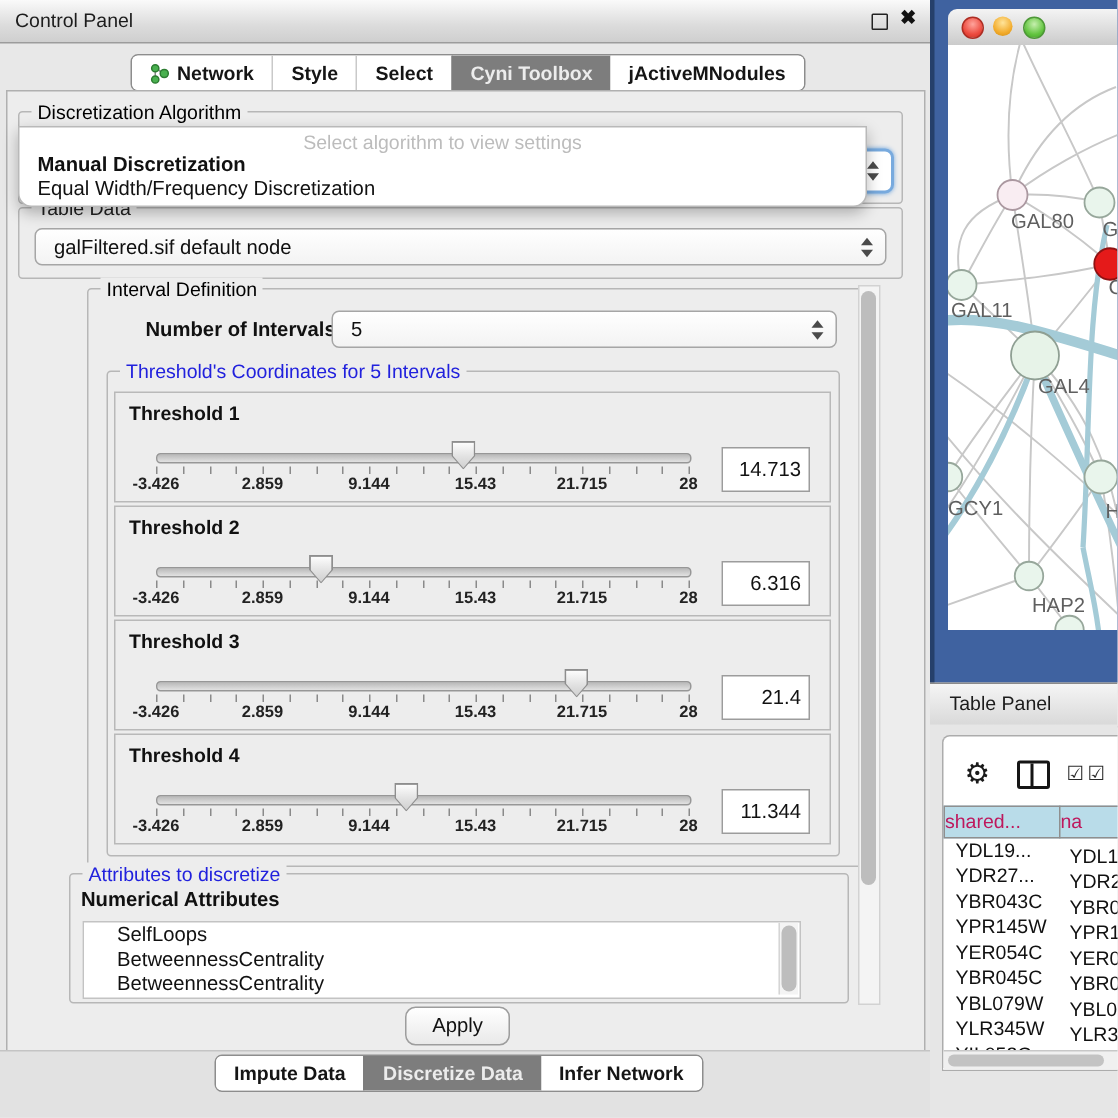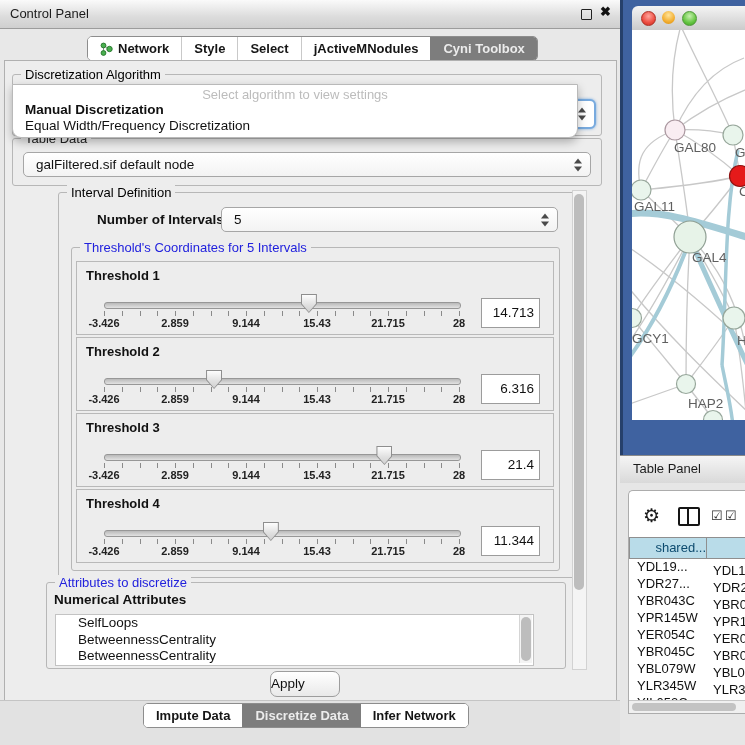--- a/index.html
+++ b/index.html
@@ -55,36 +55,36 @@
   .t-val{position:absolute;left:404px;top:36px;width:52px;height:28px;background:#fff;border:1px solid #9c9c9c;
     font-size:13.5px;line-height:28px;text-align:right;padding-right:5px}
   
   .vsb{position:absolute;background:#f4f4f4;border:1px solid #d2d2d2}
   .vsb .th{position:absolute;left:1px;width:10px;background:#bdbdbd;border-radius:6px}
   
   #attr-list{left:55px;top:614px;width:477px;height:50px;background:#fff;border:1px solid #c3c3c3;overflow:hidden;z-index:1}
   #attr-list .it{padding-left:22px;font-size:13.5px;line-height:16.5px;white-space:nowrap}
   
   #apply-btn{left:270px;top:671px;width:68px;height:24px;border:1px solid #9d9d9d;border-radius:7px;
-    background:linear-gradient(#ffffff,#e9e9e9);line-height:23px;font-size:13.5px}
+    background:linear-gradient(#ffffff,#e9e9e9);text-align:center;line-height:23px;font-size:13.5px}
   #bottomstrip{left:0;top:700px;width:620px;height:45px;background:#e2e2e2;border-top:1px solid #c4c4c4}
   
   #bluebg{left:620px;top:0;width:125px;height:455px;background:#3f62a0;border-left:3px solid #26406b}
   #macbar{left:632px;top:6px;width:113px;height:24px;border-radius:6px 0 0 0;
     background:linear-gradient(#f4f4f4,#cbcbcb);border-bottom:1px solid #9a9a9a}
   .light{position:absolute;top:5px;width:13px;height:13px;border-radius:50%}
   #netcanvas{left:632px;top:30px;width:113px;height:390px;background:#fff;overflow:hidden}
   #tp-bar{left:620px;top:455px;width:125px;height:28px;background:linear-gradient(#f5f5f5,#d8d8d8);
     border-top:1px solid #8a8a8a;border-bottom:1px solid #a8a8a8}
   #tp-bar .t{position:absolute;left:13px;line-height:26px;font-size:13px;color:#1c1c1c}
   #tp-bg{left:620px;top:483px;width:125px;height:262px;background:#e6e6e6}
   #tp-panel{left:628px;top:490px;width:120px;height:222px;background:#fff;
     border:1px solid #acacac;border-right:none;border-radius:5px 0 0 0}
   .hcell{position:absolute;top:0;height:20px;background:#b9dce9;border:1px solid #8f8f8f;
-    text-align:right;font-size:13px;line-height:20px;color:#0c4a6e;overflow:hidden}
+    text-align:left;font-size:13px;line-height:20px;color:#be185d;overflow:hidden}
   .trow{height:17px;font-size:13px;line-height:17px;white-space:nowrap}
   .trow .c1{display:inline-block;width:70px;padding-left:8px;overflow:hidden}
   .trow .c2{display:inline-block;padding-left:6px}
   #hsb{position:absolute;left:0;right:0;bottom:0;height:12px;background:#f0f0f0;border-top:1px solid #c7c7c7}
   #hsb .th{position:absolute;left:3px;top:2px;width:104px;height:8px;background:#c3c3c3;border-radius:4px}
   svg text{font-family:"Liberation Sans",sans-serif}
 </style>
 </head>
 <body>
 
@@ -104,25 +104,25 @@
         <circle cx="9.5" cy="7" r="2.7" fill="#49b04f" stroke="#2c7c31"></circle>
       </svg>
       <span>Network</span>
     </div>
     <div class="tab">
       <span>Style</span>
     </div>
     <div class="tab">
       <span>Select</span>
     </div>
-    <div class="tab">
-      <span>jActiveMNodules</span>
-    </div>
     <div class="tab sel">
       <span>Cyni Toolbox</span>
+    </div>
+    <div class="tab">
+      <span>jActiveMNodules</span>
     </div>
   </div>
 
 <div class="abs" id="mainpanel"></div>
 
 <div class="group" style="left:12px;top:74px;width:588px;height:60px">
   <span class="legend lg-green">Discretization Algorithm</span>
 </div>
 <div class="abs" id="hidden-combo">
     <span class="stepper"></span>

